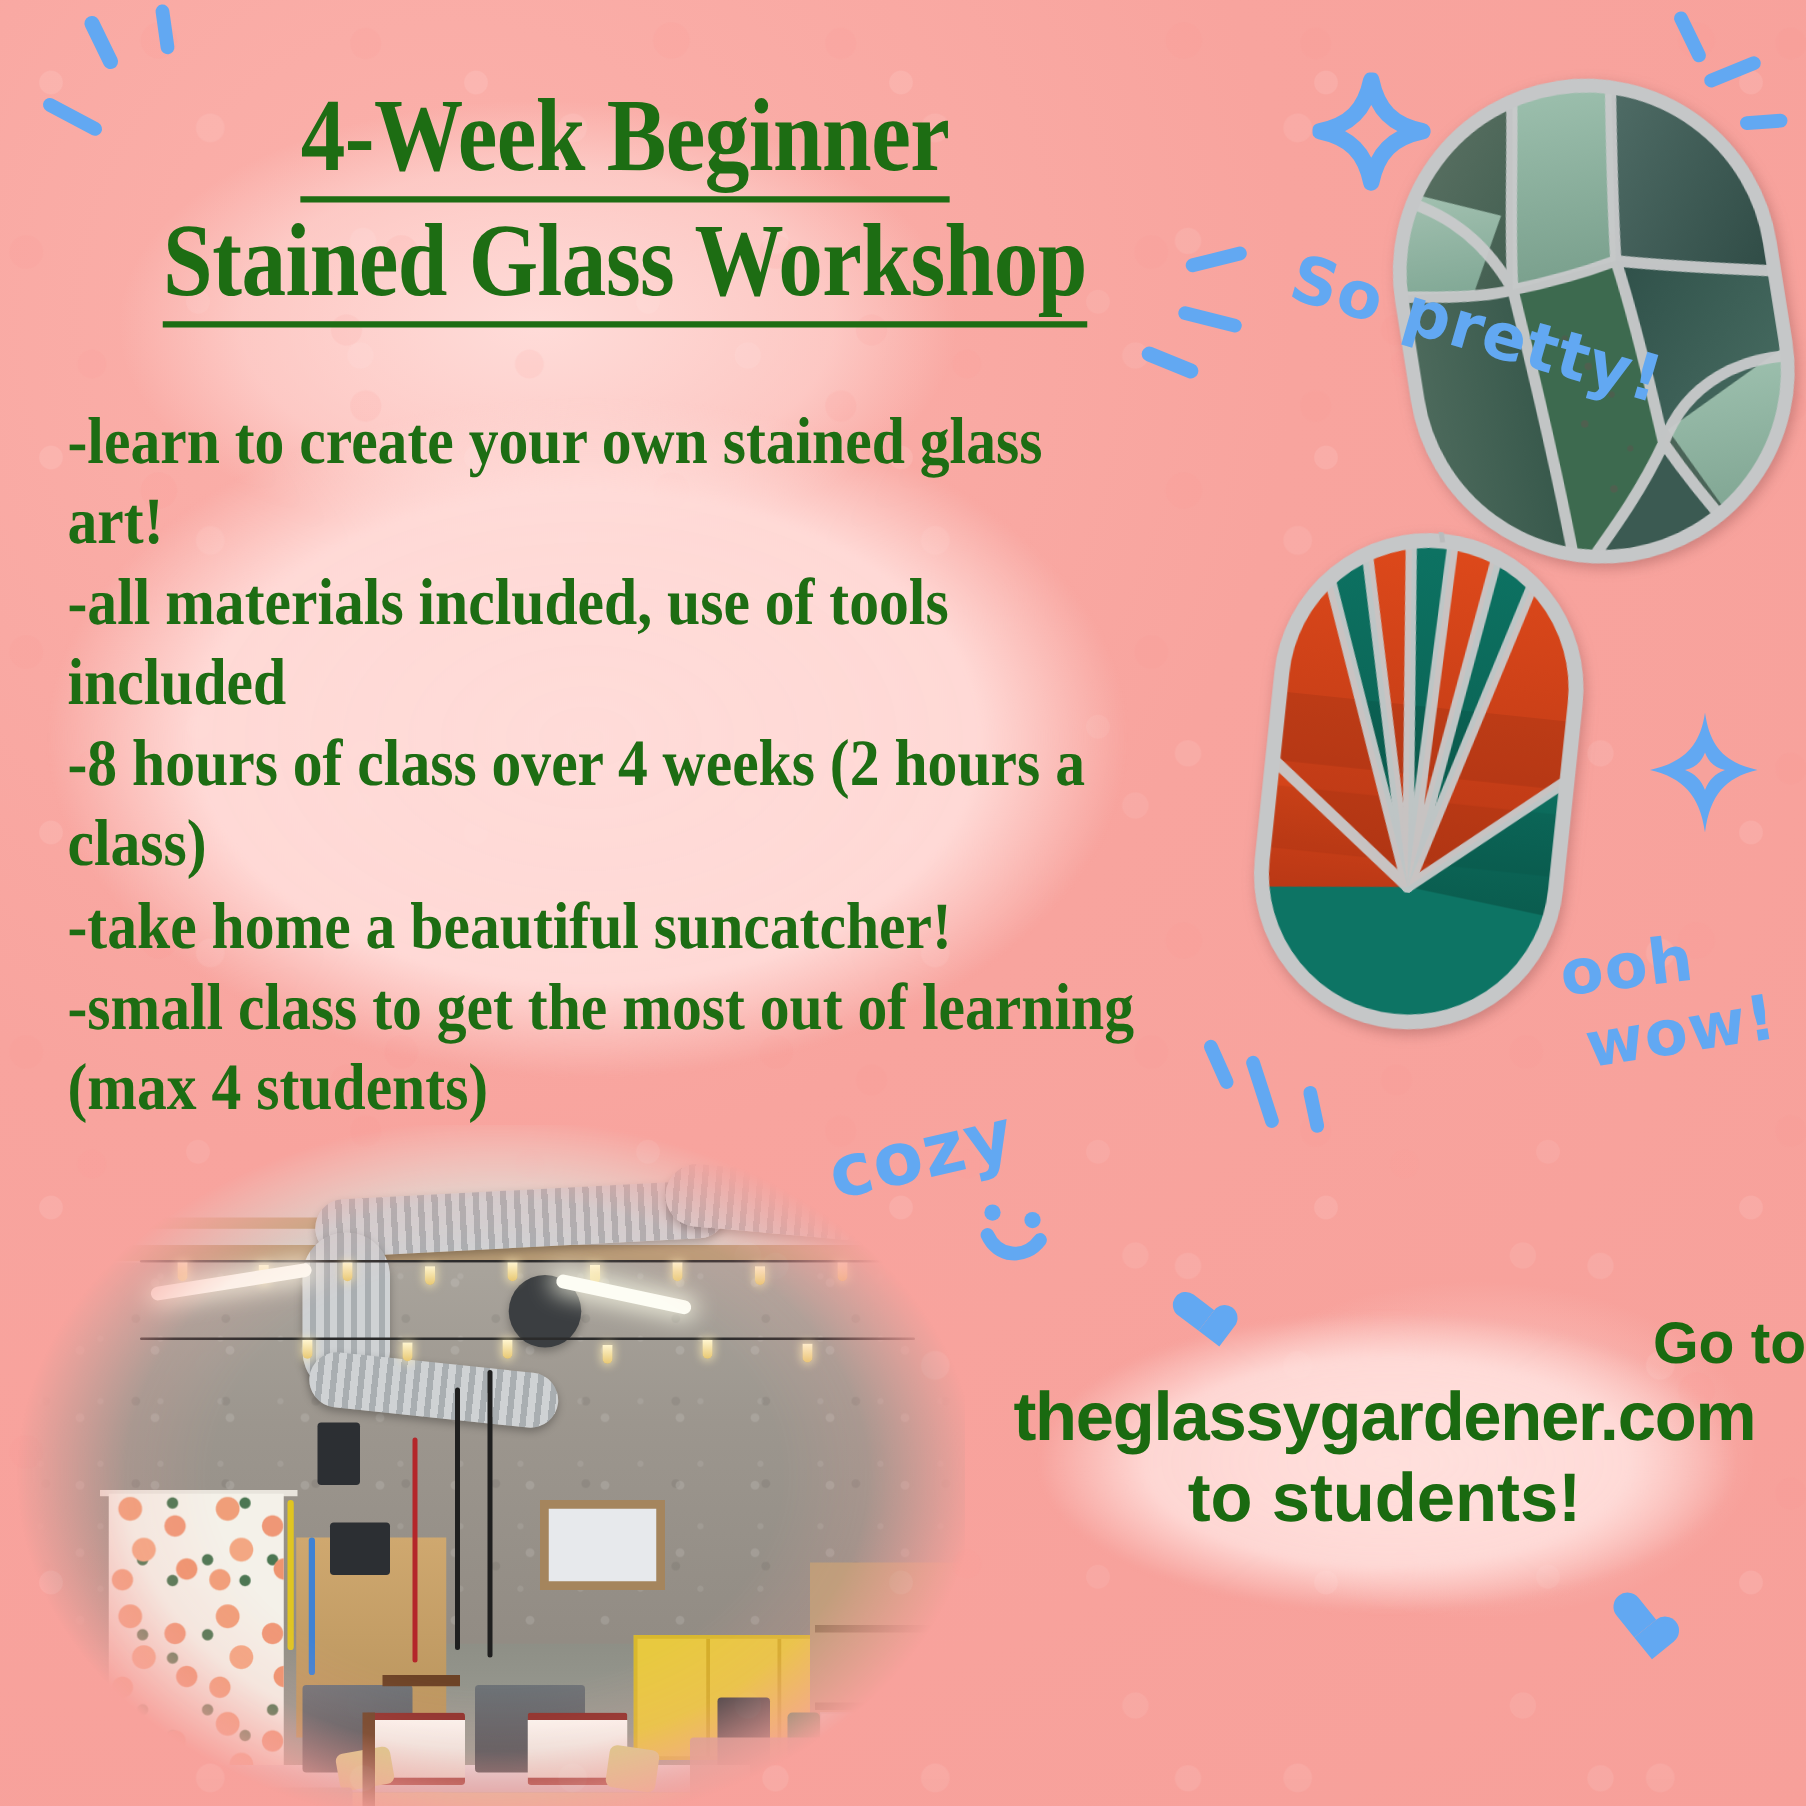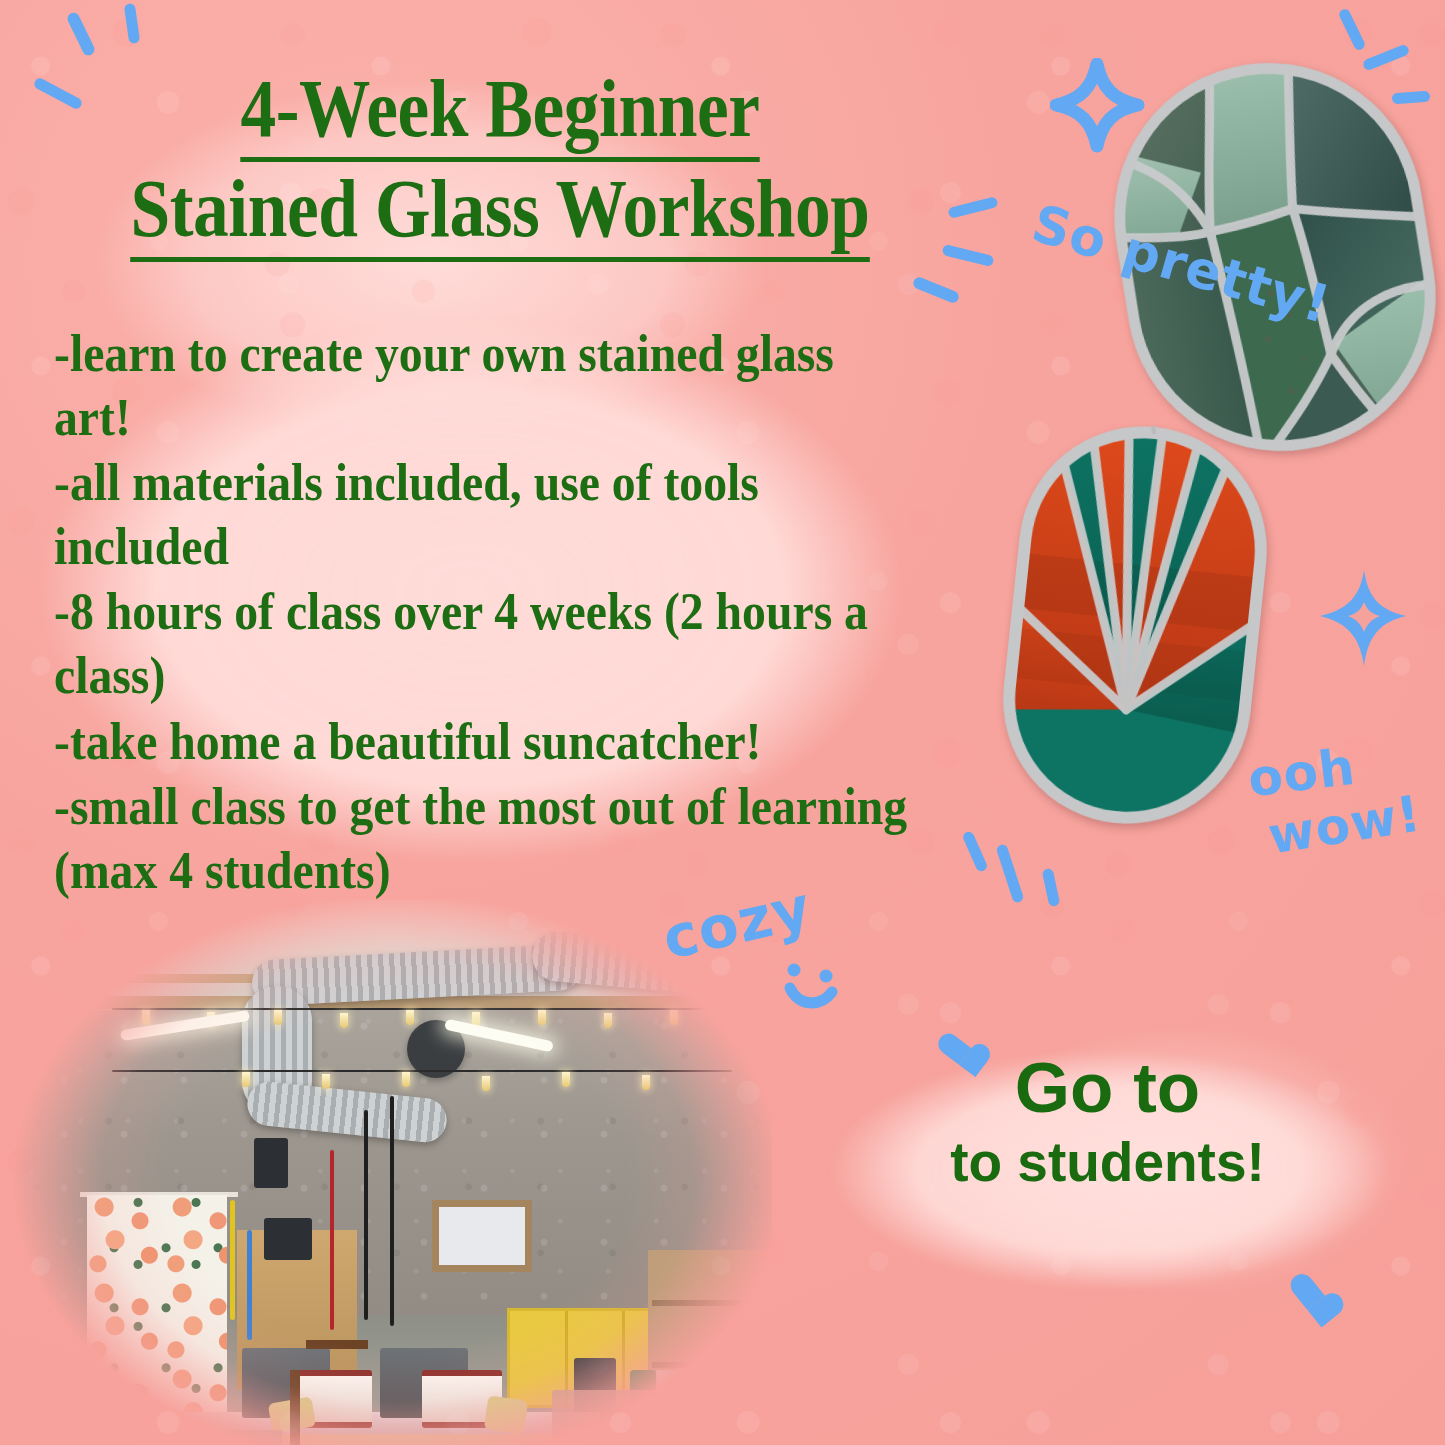--- a/index.html
+++ b/index.html
@@ -134,21 +134,21 @@
   .cta-blob{
     position:absolute;left:760px;top:1020px;width:700px;height:300px;z-index:3;
     background:radial-gradient(ellipse 50% 50% at 50% 50%, rgba(255,224,221,.95) 0%, rgba(255,224,221,.85) 55%, rgba(255,224,221,0) 80%);
     border-radius:50%;filter:blur(3px);
   }
   .cta{
     position:absolute;left:770px;top:1046px;width:675px;z-index:6;text-align:center;
     font-family:"Liberation Sans", sans-serif;font-weight:700;
     color:#1a6a10;line-height:1.18;
   }
-  .cta .l1{font-size:71px;display:block;}
+  .cta .l1{font-size:47px;display:block;text-align:right;}
   .cta .l2{font-size:55px;display:block;letter-spacing:-1px;}
   .cta .l3{font-size:55px;display:block;}
 
   
   .doodle{position:absolute;z-index:8;pointer-events:none;}
   .dash{position:absolute;background:#62a8f2;border-radius:10px;}
   .hand{
     position:absolute;z-index:8;color:#62a8f2;
     font-family:"DejaVu Sans", sans-serif;font-weight:700;
     font-size:46px;line-height:1.0;letter-spacing:1px;
@@ -387,20 +387,21 @@
         </g>
       </g>
       <rect x="7" y="7" width="236" height="386" rx="118" ry="118" fill="none" stroke="#c5c7c8" stroke-width="12"></rect>
       <path d="M124,8 C122,-2 120,-6 118,-10" stroke="#b9bbbc" stroke-width="4" fill="none"></path>
     </svg>
   </div>
 
   <div class="cta-blob"></div>
   <div class="cta">
     <span class="l1">Go to</span>
+    <span class="l2">theglassygardener.com</span>
     <span class="l3">to students!</span>
   </div>
 
   <div class="doodle" style="left:20px;top:10px;width:170px;height:140px;">
     <span class="dash" style="left:12px;top:78px;width:52px;height:11px;transform:rotate(28deg);"></span>
     <span class="dash" style="left:38px;top:18px;width:46px;height:12px;transform:rotate(64deg);"></span>
     <span class="dash" style="left:92px;top:8px;width:40px;height:11px;transform:rotate(82deg);"></span>
   </div>
 
   <div class="doodle" style="left:920px;top:180px;width:125px;height:125px;">

